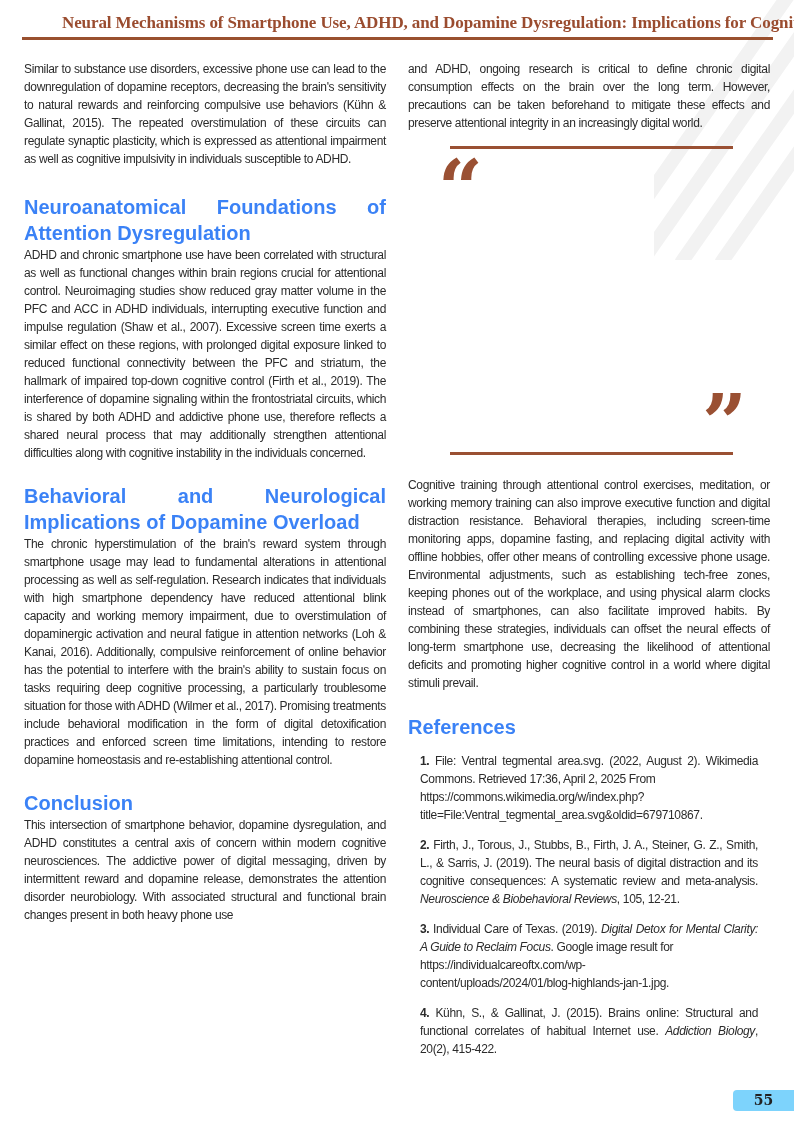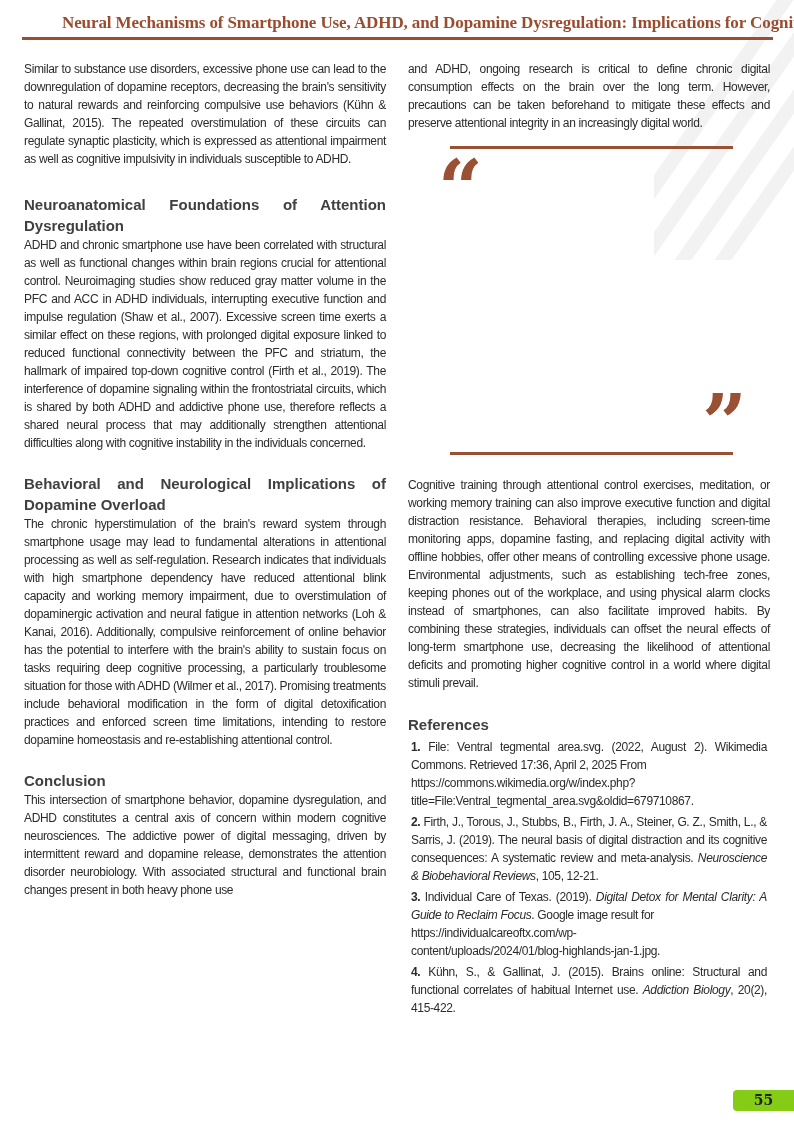--- a/index.html
+++ b/index.html
@@ -18,39 +18,39 @@
   .header-rule { position:absolute; left:22px; top:37px; width:751px; height:3px; background:#99502f; }
   .col { position:absolute; top:60px; }
   .col-left { left:24px; width:362px; }
   .col-right { left:408px; width:362px; }
   p.body {
     margin:0; font-size:12px; line-height:18px; text-align:justify;
     font-family:Liberation Sans, sans-serif; color:#2b2b2b; letter-spacing:-0.35px;
   }
   h2.sec {
     margin:0; font-family:"Liberation Sans", sans-serif; font-weight:bold;
-    font-size:15px; line-height:21px; color:#404040; text-align:justify; text-align-last:left;
+    font-size:20px; line-height:26px; color:#3b82f6; text-align:justify; text-align-last:left;
   }
   .gap { height:20px; }
   .quote-box { position:relative; margin:14px 0 0 0; height:330px; }
   .q-rule { position:absolute; left:42px; width:283px; height:3px; background:#9a5033; }
   .q-rule.top { top:0; }
   .q-rule.bot { top:306px; }
   .q-open { position:absolute; left:30px; top:4px; font-family:"DejaVu Serif", serif; font-weight:bold; font-size:78px; line-height:78px; color:#9a5033; }
   .q-close { position:absolute; left:294px; top:238px; font-family:"DejaVu Serif", serif; font-weight:bold; font-size:78px; line-height:78px; color:#9a5033; }
   .q-text {
     position:absolute; left:72px; top:28px; width:228px; text-align:center;
     font-family:"Liberation Serif", serif; font-weight:bold; font-size:19px; line-height:27px; color:#9a5033;
   }
-  .refs p.body { margin:3px; }
+  .refs p.body { margin:12px; }
   .ref-num { font-weight:bold; }
   .url { text-align:left; display:block; }
   .page-num {
     position:absolute; left:733px; top:1090px; width:61px; height:21px;
-    background:#84cc16; border-radius:4px 0 0 4px;
+    background:#7dd3fc; border-radius:4px 0 0 4px;
     font-family:"DejaVu Serif", serif; font-weight:bold; font-size:14px; line-height:21px; text-align:center; color:#222;
   }
 </style>
 </head>
 <body>
 
 <div class="stripes">
   <span style="left:40px; top:-60px;"></span>
   <span style="left:80px; top:-60px;"></span>
   <span style="left:120px; top:-60px;"></span>

